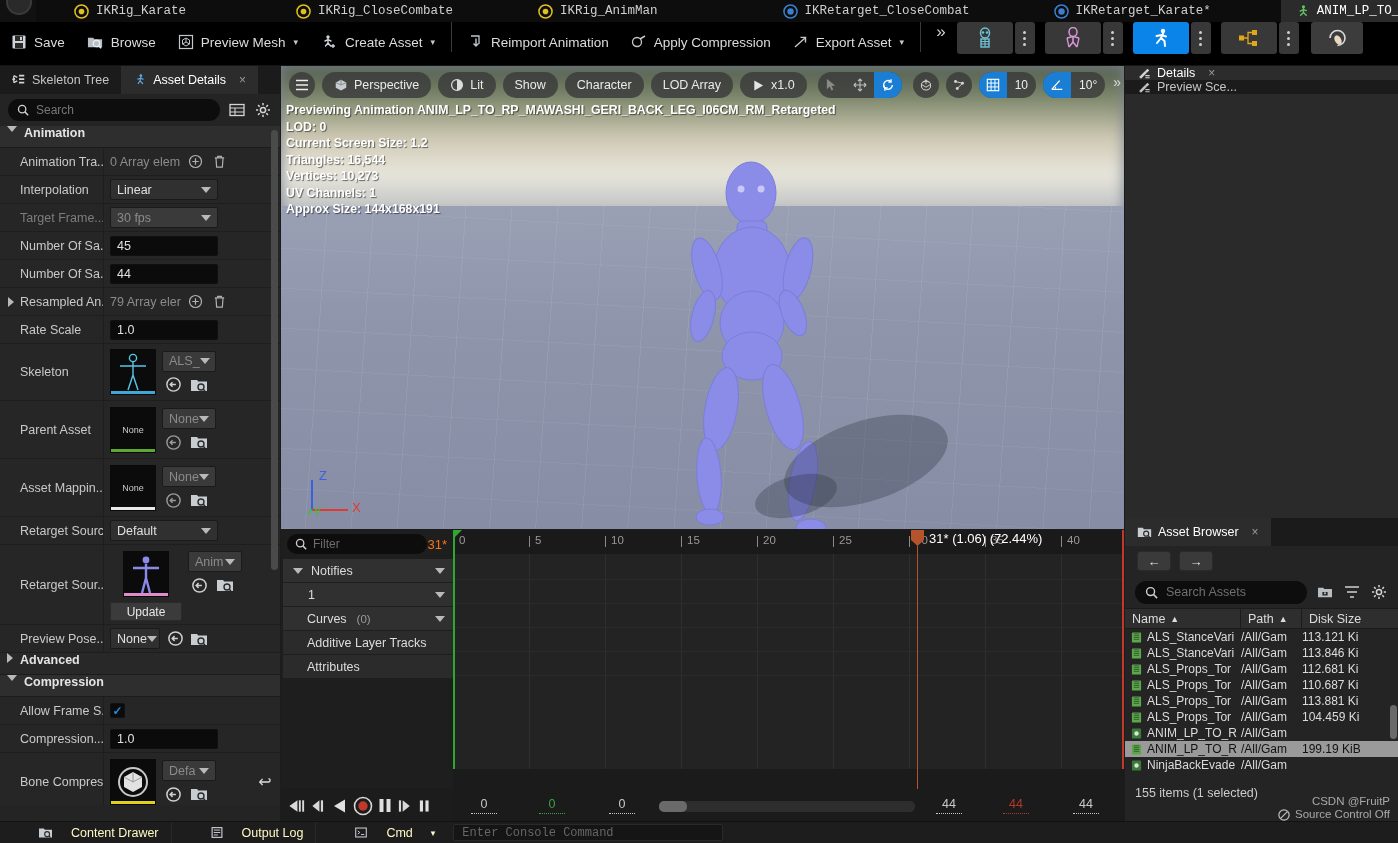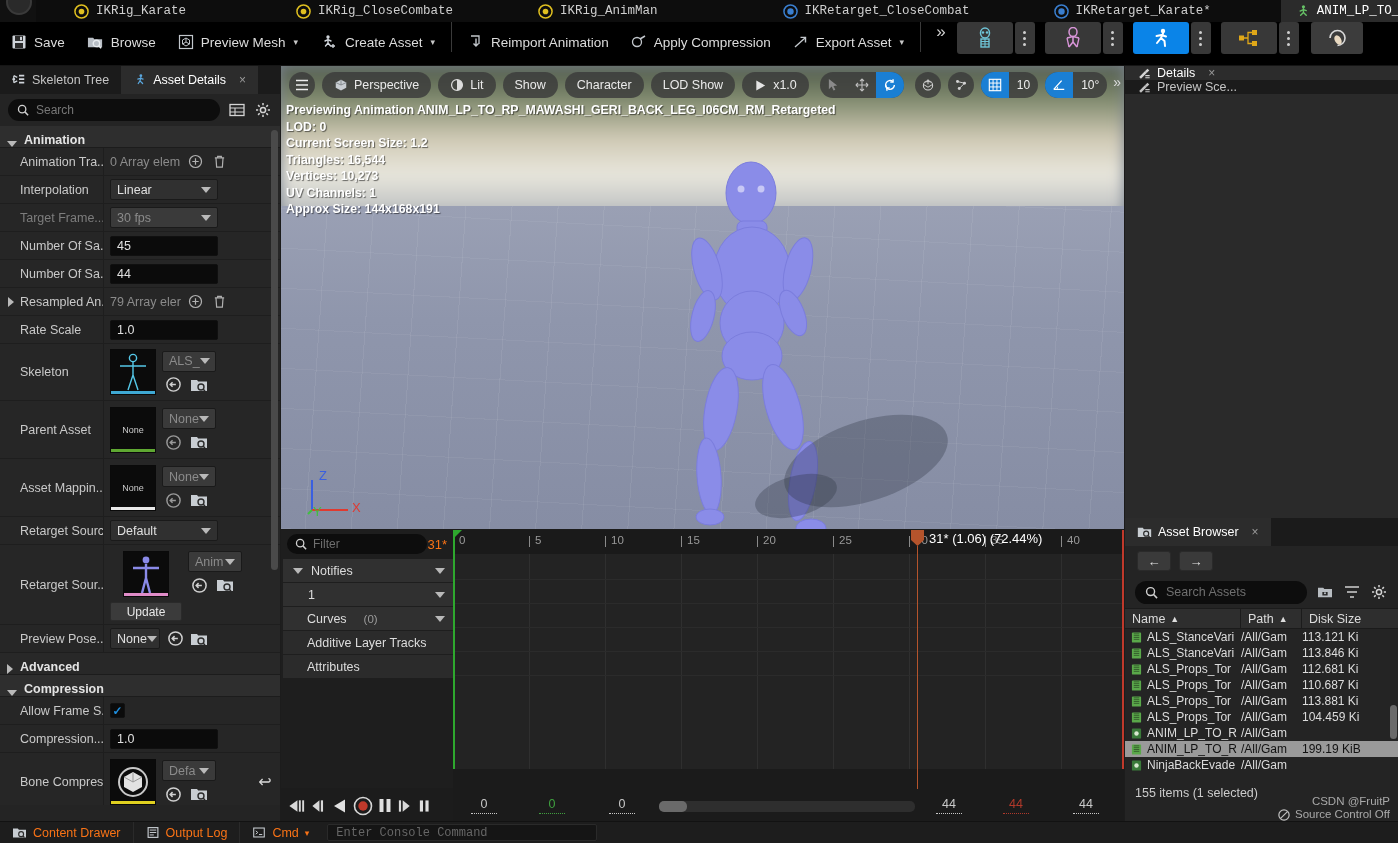--- a/index.html
+++ b/index.html
@@ -83,21 +83,21 @@
     background: #242424;
   }
   .searchbox {
     flex: 1; height: 22px; background: #0d0d0d; border-radius: 11px;
     display: flex; align-items: center; padding: 0 9px; gap: 7px;
   }
   .searchbox .ph { font-size: 12px; color: #777; }
 
   .proplist { position: absolute; top: 60px; left: 0; right: 0; bottom: 18px; overflow: hidden; }
   .cat-row {
-    height: 22px; display: flex; align-items: flex-end; gap: 7px;
+    height: 22px; display: flex; align-items: flex-start; gap: 7px;
     padding-left: 7px; background: #2e2e2e; font-size: 12.5px;
     font-weight: bold; color: #e4e4e4; border-bottom: 1px solid #1c1c1c;
   }
   .tri { width: 0; height: 0; display: inline-block; }
   .tri.down { border-left: 5px solid transparent; border-right: 5px solid transparent; border-top: 6px solid #b9b9b9; }
   .tri.right { border-top: 5px solid transparent; border-bottom: 5px solid transparent; border-left: 6px solid #b9b9b9; }
 
   .prow {
     display: flex; align-items: center; min-height: 27px;
     border-bottom: 1px solid #1e1e1e; background: #262626;
@@ -233,21 +233,21 @@
   .ab-row { display: flex; height: 16px; font-size: 12px; color: #dcdcdc; align-items: center; }
   .ab-row.sel { background: #9a9a9a; color: #121212; }
   .ab-row .c-name { width: 116px; flex: 0 0 116px; display: flex; align-items: center; gap: 5px; padding-left: 6px; overflow: hidden; white-space: nowrap; }
   .ab-row .c-path { width: 61px; flex: 0 0 61px; overflow: hidden; white-space: nowrap; }
   .ab-row .c-size { flex: 1; white-space: nowrap; }
   .aicon { width: 11px; height: 11px; flex: 0 0 11px; }
   .ab-status { position: absolute; left: 0; bottom: 0; right: 0; height: 20px; display: flex; align-items: center; padding-left: 10px; font-size: 12.5px; color: #ccc; background: #242424; }
 
   
   .statusbar { position: absolute; left: 0; bottom: 0; width: 1398px; height: 22px; background: #1d1d1d; display: flex; align-items: center; border-top: 1px solid #121212; }
-  .sb-item { display: flex; align-items: center; gap: 6px; padding: 0 12px; height: 22px; font-size: 12.5px; color: #f97316; border-right: 1px solid #2a2a2a; }
+  .sb-item { display: flex; align-items: center; gap: 18px; padding: 0 12px; height: 22px; font-size: 12.5px; color: #fef9c3; border-right: 1px solid #2a2a2a; margin-left: 26px; }
   .console-in { flex: 0 0 270px; height: 17px; background: #151515; border: 1px solid #2a2a2a; border-radius: 2px; margin-left: 6px; display: flex; align-items: center; padding: 0 8px; font-size: 12px; color: #666; font-family: "Liberation Mono", monospace; }
   .watermark { position: absolute; right: 8px; bottom: 22px; font-size: 11.5px; color: #a9a9a9; text-align: right; line-height: 13px; }
   .sc-off { display: flex; align-items: center; gap: 5px; justify-content: flex-end; }
   svg { display: block; }
 </style>
 </head>
 <body>
 
 <div class="app">
 
@@ -891,21 +891,21 @@
           </svg>
         <span>Lit</span>
       </div>
       <div class="vchip">
           <span>Show</span>
         </div>
       <div class="vchip">
           <span>Character</span>
         </div>
       <div class="vchip">
-          <span>LOD Show</span>
+          <span>LOD Array</span>
         </div>
       <div class="vchip">
         <svg width="13" height="13" viewBox="0 0 14 14">
             <path d="M2.5 1.5 L12 7 L2.5 12.5 Z" fill="#e4e4e4"></path>
           </svg>
         <span>x1.0</span>
       </div>
 
       <div class="vgroup" style="margin-left:4px">
         <div class="seg icononly">
@@ -1009,21 +1009,21 @@
         </span>
         <span class="tri down"></span>
       </div>
 
       <div class="tl-track indent">
         <span>1</span>
         <span class="tri down"></span>
       </div>
 
       <div class="tl-track">
-        <span style="display:flex;align-items:center;gap:17px;padding-left:14px">
+        <span style="display:flex;align-items:center;gap:10px;padding-left:14px">
           <span>Curves</span>
           <span style="color:#9b9b9b;font-size:11.5px">(0)</span>
         </span>
         <span class="tri down"></span>
       </div>
 
       <div class="tl-track plain" style="padding-left:24px">
         <span>Additive Layer Tracks</span>
       </div>
 

